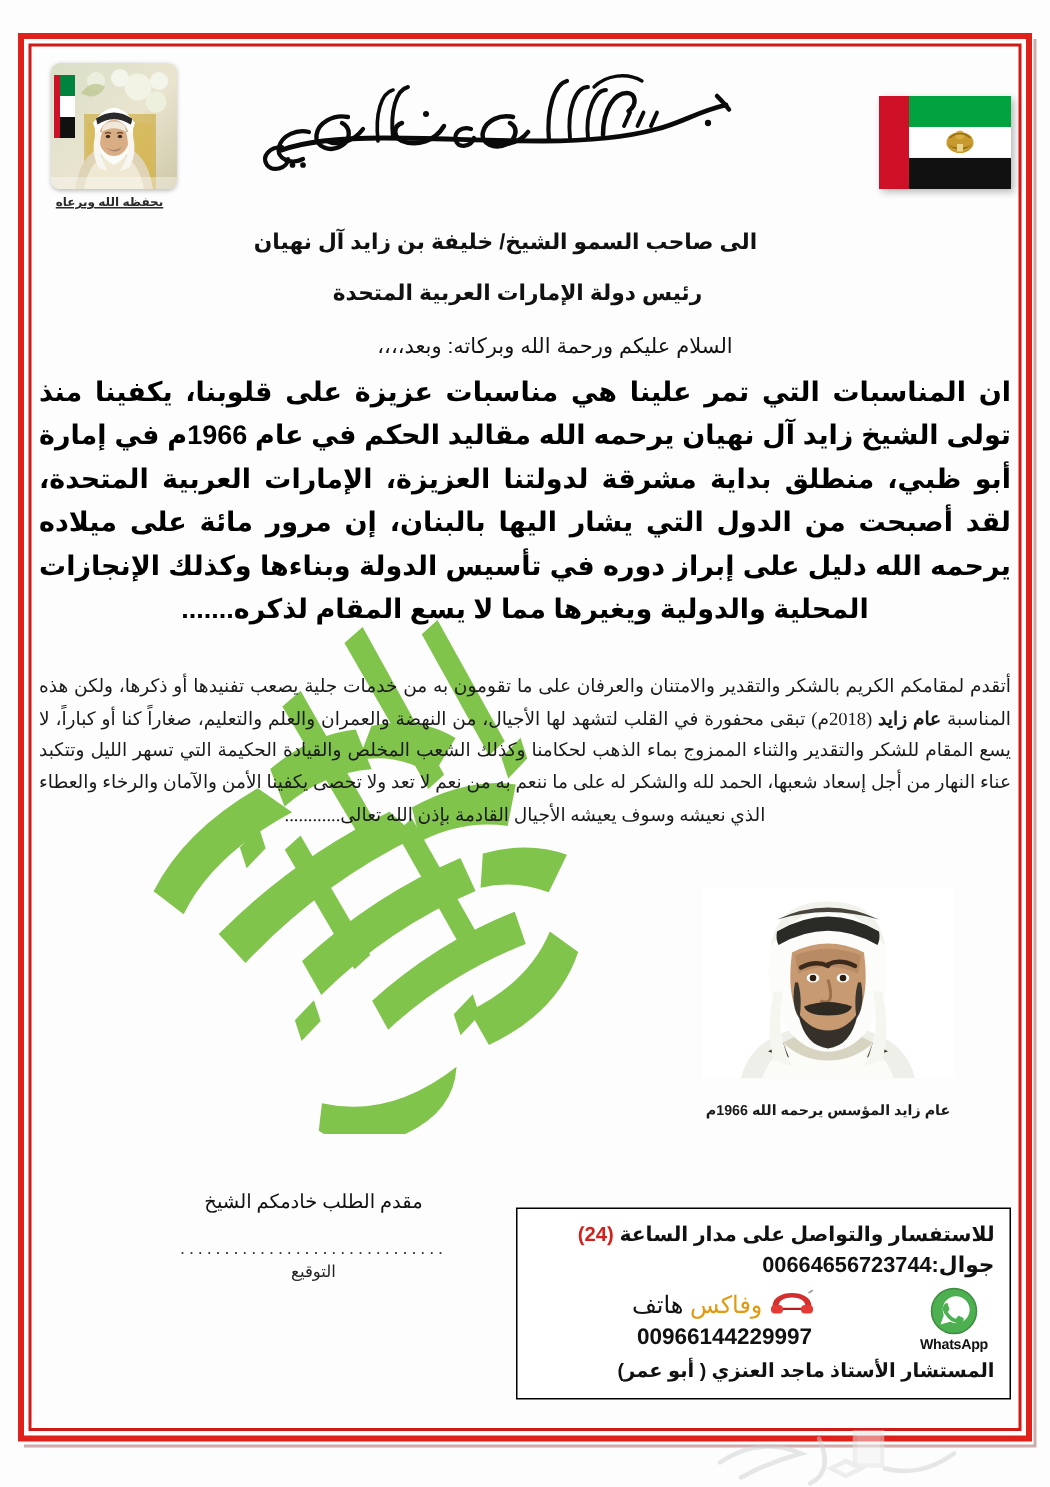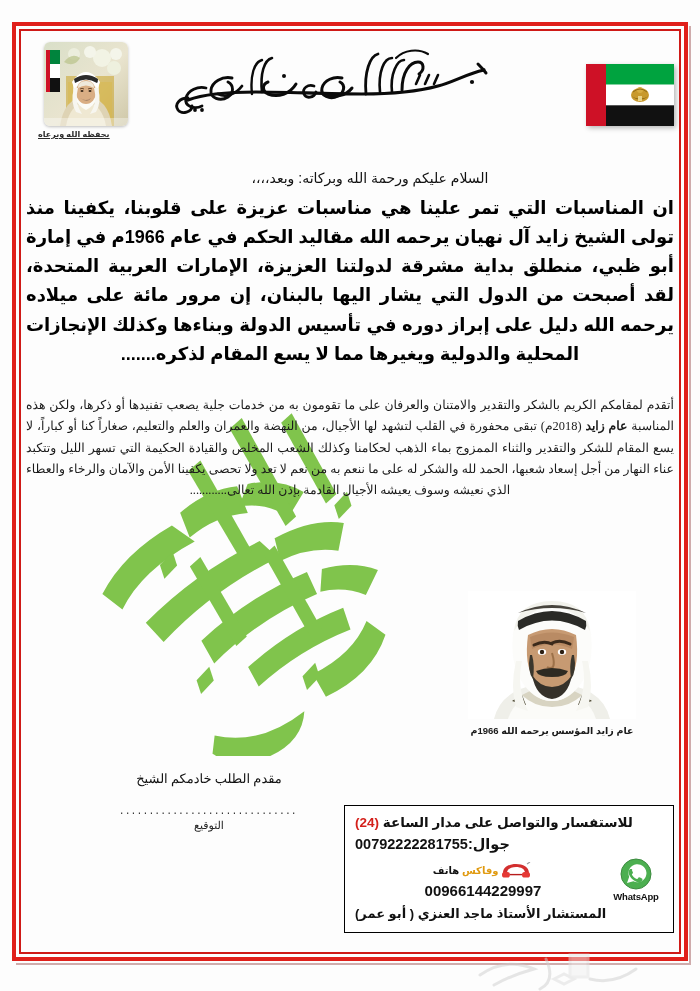--- a/index.html
+++ b/index.html
@@ -33,21 +33,21 @@
   .page{
     position:absolute;left:26px;top:36px;right:26px;bottom:44px;
     box-sizing:border-box;
   }
 
   
   .header{
     position:relative;height:120px;
   }
   .portrait-wrap{
-    position:absolute;left:12px;top:6px;width:90px;text-align:left;
+    position:absolute;left:2px;top:6px;width:90px;text-align:center;
   }
   .portrait{
     width:84px;height:84px;border-radius:6px;display:block;
     box-shadow:0 1px 3px rgba(0,0,0,.25);
   }
   .portrait-caption{
     margin-top:4px;font-size:8px;font-weight:bold;color:#2b2b2b;
     text-decoration:underline;letter-spacing:.2px;
     font-family:"Liberation Sans","DejaVu Sans",sans-serif;
   }
@@ -107,27 +107,27 @@
     z-index:1;pointer-events:none;opacity:.95;
   }
   .watermark svg{width:100%;height:100%;display:block;}
 
   
   .founder{
     position:absolute;right:22px;top:555px;width:200px;text-align:center;z-index:2;
   }
   .founder-img{width:168px;height:128px;display:block;margin:0 auto;}
   .founder-caption{
-    margin-top:6px;font-size:9.5px;font-weight:bold;color:#1a1a1a;
+    margin-top:16px;font-size:9.5px;font-weight:bold;color:#1a1a1a;
     font-family:"Liberation Sans","DejaVu Sans",sans-serif;
   }
 
   
   .sign-block{
-    position:absolute;left:38px;top:735px;width:290px;text-align:center;z-index:4;
+    position:absolute;left:38px;top:757px;width:290px;text-align:center;z-index:4;
   }
   .sign-title{
     font-size:13px;color:#111;
     font-family:"Liberation Serif","DejaVu Serif",serif;
   }
   .sign-dots{
     margin-top:16px;font-size:12px;letter-spacing:2.6px;color:#333;
     white-space:nowrap;overflow:hidden;
     font-family:"Liberation Sans","DejaVu Sans",sans-serif;
   }
@@ -136,30 +136,30 @@
     font-family:"Liberation Serif","DejaVu Serif",serif;
   }
 
   
   .contact-box{
     position:absolute;right:0;bottom:14px;width:330px;
     border:1.6px solid #000;background:#fff;z-index:5;
     padding:8px 10px 9px 10px;box-sizing:border-box;
     font-family:"Liberation Sans","DejaVu Sans",sans-serif;
   }
-  .c-row{text-align:left;line-height:1.35;}
+  .c-row{text-align:right;line-height:1.35;}
   .c-line1{font-size:13.5px;font-weight:bold;color:#111;}
   .c-line1 .red{color:#d4201b;}
   .c-line2{font-size:14.5px;font-weight:bold;color:#111;margin-top:3px;direction:ltr;}
   .c-line2 .lbl{direction:rtl;unicode-bidi:embed;}
   .c-mid{
     display:flex;align-items:center;justify-content:flex-end;gap:6px;margin-top:4px;
   }
   .c-mid-text{flex:1;text-align:center;padding-left:8px;}
-  .c-tel-line{font-size:10px;font-weight:bold;white-space:nowrap;}
+  .c-tel-line{font-size:16px;font-weight:normal;white-space:nowrap;}
   .c-tel-line .t-black{color:#111;}
   .c-tel-line .t-gold{color:#e09a10;}
   .phone-icon{display:inline-block;vertical-align:middle;margin-right:2px;}
   .c-num{font-size:15px;font-weight:bold;color:#111;margin-top:1px;direction:ltr;}
   .wa{width:54px;text-align:center;flex:0 0 54px;}
   .wa svg{display:block;margin:0 auto;}
   .wa-label{font-size:9.5px;font-weight:bold;color:#111;margin-top:1px;letter-spacing:-.2px;}
   .c-line4{font-size:13px;font-weight:bold;color:#111;margin-top:3px;}
 
   
@@ -290,20 +290,24 @@
           <ellipse cx="0" cy="0" rx="9" ry="7" fill="#c8992c"></ellipse>
           <path d="M-9 1 q9 7 18 0 q-9 5 -18 0z" fill="#8e6a17"></path>
           <circle cx="0" cy="-5" r="3" fill="#d7ad42"></circle>
           <path d="M-7 -3 q7 -6 14 0" stroke="#8e6a17" stroke-width="1" fill="none"></path>
           <rect x="-2" y="1" width="4" height="5" fill="#e8d48a"></rect>
         </g>
       </svg>
     </div>
   </div>
 
+  <div class="addressee">
+    <div class="line1">الى صاحب السمو الشيخ/ خليفة بن زايد آل نهيان</div>
+    <div class="line2">رئيس دولة الإمارات العربية المتحدة</div>
+  </div>
 
   <div class="greeting">السلام عليكم ورحمة الله وبركاته: وبعد،،،،</div>
 
   <div class="watermark">
     <svg viewBox="0 0 430 420" aria-hidden="true">
       <g fill="#7ac143" transform="rotate(-34 215 210)">
 
         <path d="M40 150 q40 -22 96 -18 l10 26 q-60 -6 -98 16z"></path>
         <path d="M150 126 q36 -4 62 10 l-6 28 q-28 -16 -62 -12z"></path>
         <path d="M222 140 q30 12 42 38 l-26 12 q-12 -26 -36 -36z"></path>
@@ -379,21 +383,21 @@
 
   <div class="sign-block">
     <div class="sign-title">مقدم الطلب خادمكم الشيخ</div>
     <div class="sign-dots">..............................</div>
     <div class="sign-label">التوقيع</div>
   </div>
 
   <div class="contact-box">
     <div class="c-row c-line1"><span>للاستفسار والتواصل على مدار الساعة</span> <span class="red">(24)</span></div>
 
-    <div class="c-row c-line2"><span class="lbl">جوال:</span><span>00792222281755</span></div>
+    <div class="c-row c-line2"><span class="lbl">جوال:</span><span>00664656723744</span></div>
 
     <div class="c-mid">
       <div class="wa">
         <svg width="32" height="32" viewBox="0 0 32 32">
           <circle cx="16" cy="16" r="15" fill="#4caf50"></circle>
           <circle cx="16" cy="16" r="15" fill="none" stroke="#3d8b40" stroke-width="1"></circle>
           <path d="M7 25 l2.2 -6.2 A9 9 0 1 1 13.4 23.2 Z" fill="#ffffff"></path>
           <path d="M12.4 11.6 c-.3 -.7 -.6 -.7 -.9 -.7 h-.7 c-.3 0 -.8 .1 -1.1 .6 c-.4 .5 -1.1 1.3 -1.1 3 c0 1.8 1.2 3.5 1.4 3.7 c.2 .2 2.3 3.9 5.8 5.2 c2.9 1.1 3.5 .9 4.1 .8 c.7 -.1 2 -.9 2.3 -1.7 c.3 -.8 .3 -1.5 .2 -1.7 c-.1 -.2 -.3 -.2 -.7 -.4 c-.3 -.2 -2 -1 -2.3 -1.1 c-.3 -.1 -.6 -.2 -.8 .2 c-.2 .3 -.9 1.1 -1.1 1.4 c-.2 .2 -.4 .3 -.8 .1 c-.3 -.2 -1.5 -.6 -2.8 -1.8 c-1 -.9 -1.7 -2.1 -1.9 -2.4 c-.2 -.3 0 -.5 .1 -.7 c.2 -.2 .3 -.4 .5 -.6 c.2 -.2 .2 -.3 .3 -.6 c.1 -.2 .1 -.4 0 -.6 c-.1 -.2 -.8 -1.9 -1.1 -2.6z" fill="#4caf50"></path>
         </svg>
         <div class="wa-label">WhatsApp</div>

